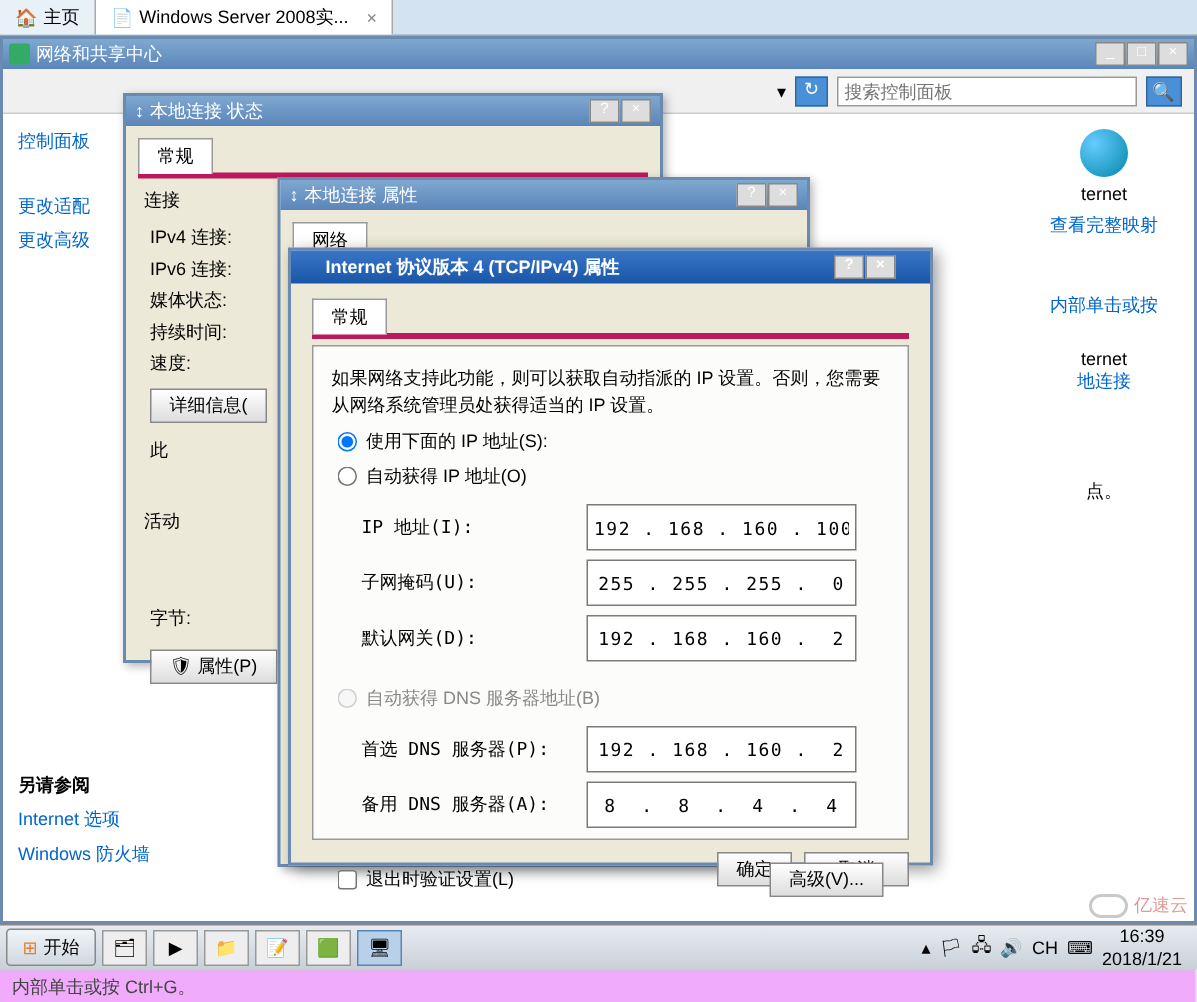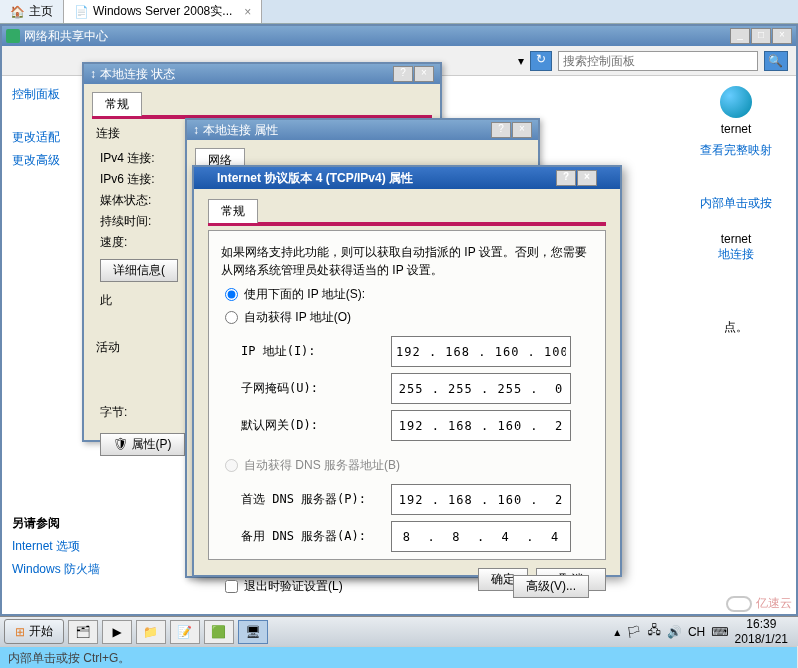--- a/index.html
+++ b/index.html
@@ -61,21 +61,21 @@
 
 
 .taskbar { position: absolute; bottom: 22px; left: 0; right: 0; height: 30px; background: linear-gradient(#e8ecf0,#c8d0d8); border-top: 1px solid #888; display: flex; align-items: center; padding: 0 4px; }
 .start-btn { padding: 3px 10px; background: linear-gradient(#f0f4f8,#d0d8e0); border: 1px solid #888; border-radius: 3px; display: flex; align-items: center; gap: 4px; }
 .task-icon { width: 30px; height: 24px; border: 1px solid #999; margin-left: 4px; background: #eee; display: flex; align-items: center; justify-content: center; }
 .task-icon.active { background: #b8d0e8; border-color: #5a85b8; }
 .tray { margin-left: auto; display: flex; align-items: center; gap: 6px; padding-right: 6px; }
 .clock { text-align: center; line-height: 1.2; font-size: 11px; }
 
 
-.hint-bar { position: absolute; bottom: 0; left: 0; right: 1px; height: 22px; background: #7dd3fc; border-top: 1px solid #ccc; padding: 3px 8px; color: #444; }
+.hint-bar { position: absolute; bottom: 0; left: 0; right: 1px; height: 22px; background: #f0abfc; border-top: 1px solid #ccc; padding: 3px 8px; color: #444; }
 
 
 .watermark { position: absolute; right: 6px; bottom: 56px; opacity: 0.45; display: flex; align-items: center; gap: 4px; color: #b91c1c; font-size: 14px; }
 .watermark .cloud { width: 26px; height: 16px; border: 2px solid #888; border-radius: 10px; position: relative; }
 
 .help-icon { position: absolute; right: 10px; top: 54px; width: 18px; height: 18px; border-radius: 50%; background: #4a90d9; color: #fff; text-align: center; line-height: 18px; font-weight: bold; }
 </style>
 </head>
 <body>
 

